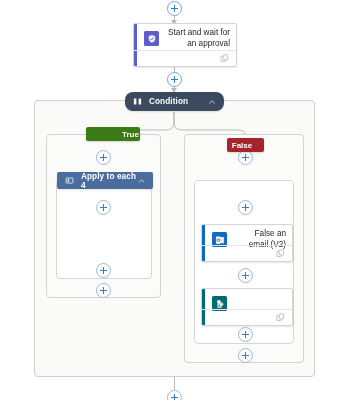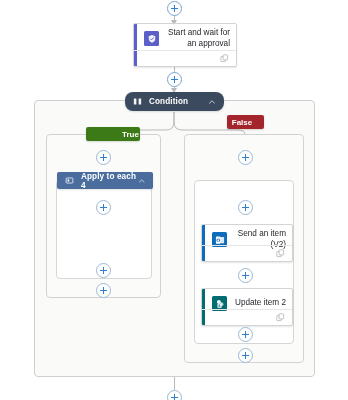--- a/index.html
+++ b/index.html
@@ -285,21 +285,21 @@
 
 
   <div class="conn" style="left:103px; top:262px; height:2px;"></div>
   <div class="plus" style="left:96px; top:263px;"></div>
 
   <div class="conn" style="left:103px; top:279px; height:4px;"></div>
   <div class="plus" style="left:96px; top:283px;"></div>
 
   <div class="scopebody level2" style="left:184px; top:134px; width:120px; height:229px;"></div>
 
-  <div class="branch branch-false" style="left:227px; top:115px; width:37px; height:14px;">
+  <div class="branch branch-false" style="left:227px; top:138px; width:37px; height:14px;">
     <span class="btext">False</span>
     <svg class="chev" viewBox="0 0 16 16">
       <path d="M3 10.5 L8 5.5 L13 10.5" stroke="#ffffff" stroke-width="1.6" fill="none" stroke-linecap="round" stroke-linejoin="round"></path>
     </svg>
   </div>
 
   <div class="conn" style="left:245px; top:141px; height:9px;"></div>
   <div class="plus" style="left:238px; top:150px;"></div>
   <div class="conn" style="left:245px; top:165px; height:7px;"></div>
   <div class="arrowhead" style="left:241.5px; top:168px;"></div>
@@ -315,21 +315,21 @@
   <div class="card" style="left:201px; top:224px; width:92px; height:38px;">
     <div class="accent" style="background:#0f6cbd;"></div>
     <div class="cardtop">
       <div class="appicon" style="background:#0f6cbd;">
         <svg width="10" height="10" viewBox="0 0 16 16">
           <rect x="6.5" y="3" width="8" height="10" rx="0.8" fill="#ffffff" fill-opacity="0.85"></rect>
           <rect x="1.5" y="2.2" width="7" height="11.6" rx="1" fill="#ffffff"></rect>
           <text x="5" y="11" font-size="7.5" text-anchor="middle" fill="#0f6cbd" font-family="DejaVu Sans, sans-serif" font-weight="bold">O</text>
         </svg>
       </div>
-      <div class="cardlabel">Send an item (V2)</div>
+      <div class="cardlabel">False an email (V2)</div>
     </div>
     <div class="cardfoot">
       <svg class="footicon" viewBox="0 0 16 16">
         <rect x="1.5" y="4.5" width="8" height="9" rx="1" fill="none" stroke="#6b6b6b" stroke-width="1.3"></rect>
         <rect x="5.5" y="1.5" width="8" height="9" rx="1" fill="#ffffff" stroke="#6b6b6b" stroke-width="1.3"></rect>
       </svg>
     </div>
   </div>
 
   <div class="conn" style="left:245px; top:262px; height:7px;"></div>
@@ -341,21 +341,20 @@
     <div class="accent" style="background:#036c70;"></div>
     <div class="cardtop">
       <div class="appicon" style="background:#036c70;">
         <svg width="10" height="10" viewBox="0 0 16 16">
           <circle cx="6.2" cy="4.6" r="3.2" fill="#ffffff" fill-opacity="0.95"></circle>
           <circle cx="10.4" cy="8.2" r="3.0" fill="#ffffff" fill-opacity="0.75"></circle>
           <rect x="4" y="8" width="6.5" height="6" rx="0.8" fill="#ffffff"></rect>
           <text x="7.2" y="13" font-size="5.5" text-anchor="middle" fill="#036c70" font-family="DejaVu Sans, sans-serif" font-weight="bold">S</text>
         </svg>
       </div>
-      <div class="cardlabel">Update item 2</div>
     </div>
     <div class="cardfoot">
       <svg class="footicon" viewBox="0 0 16 16">
         <rect x="1.5" y="4.5" width="8" height="9" rx="1" fill="none" stroke="#6b6b6b" stroke-width="1.3"></rect>
         <rect x="5.5" y="1.5" width="8" height="9" rx="1" fill="#ffffff" stroke="#6b6b6b" stroke-width="1.3"></rect>
       </svg>
     </div>
   </div>
 
   <div class="conn" style="left:245px; top:326px; height:2px;"></div>

